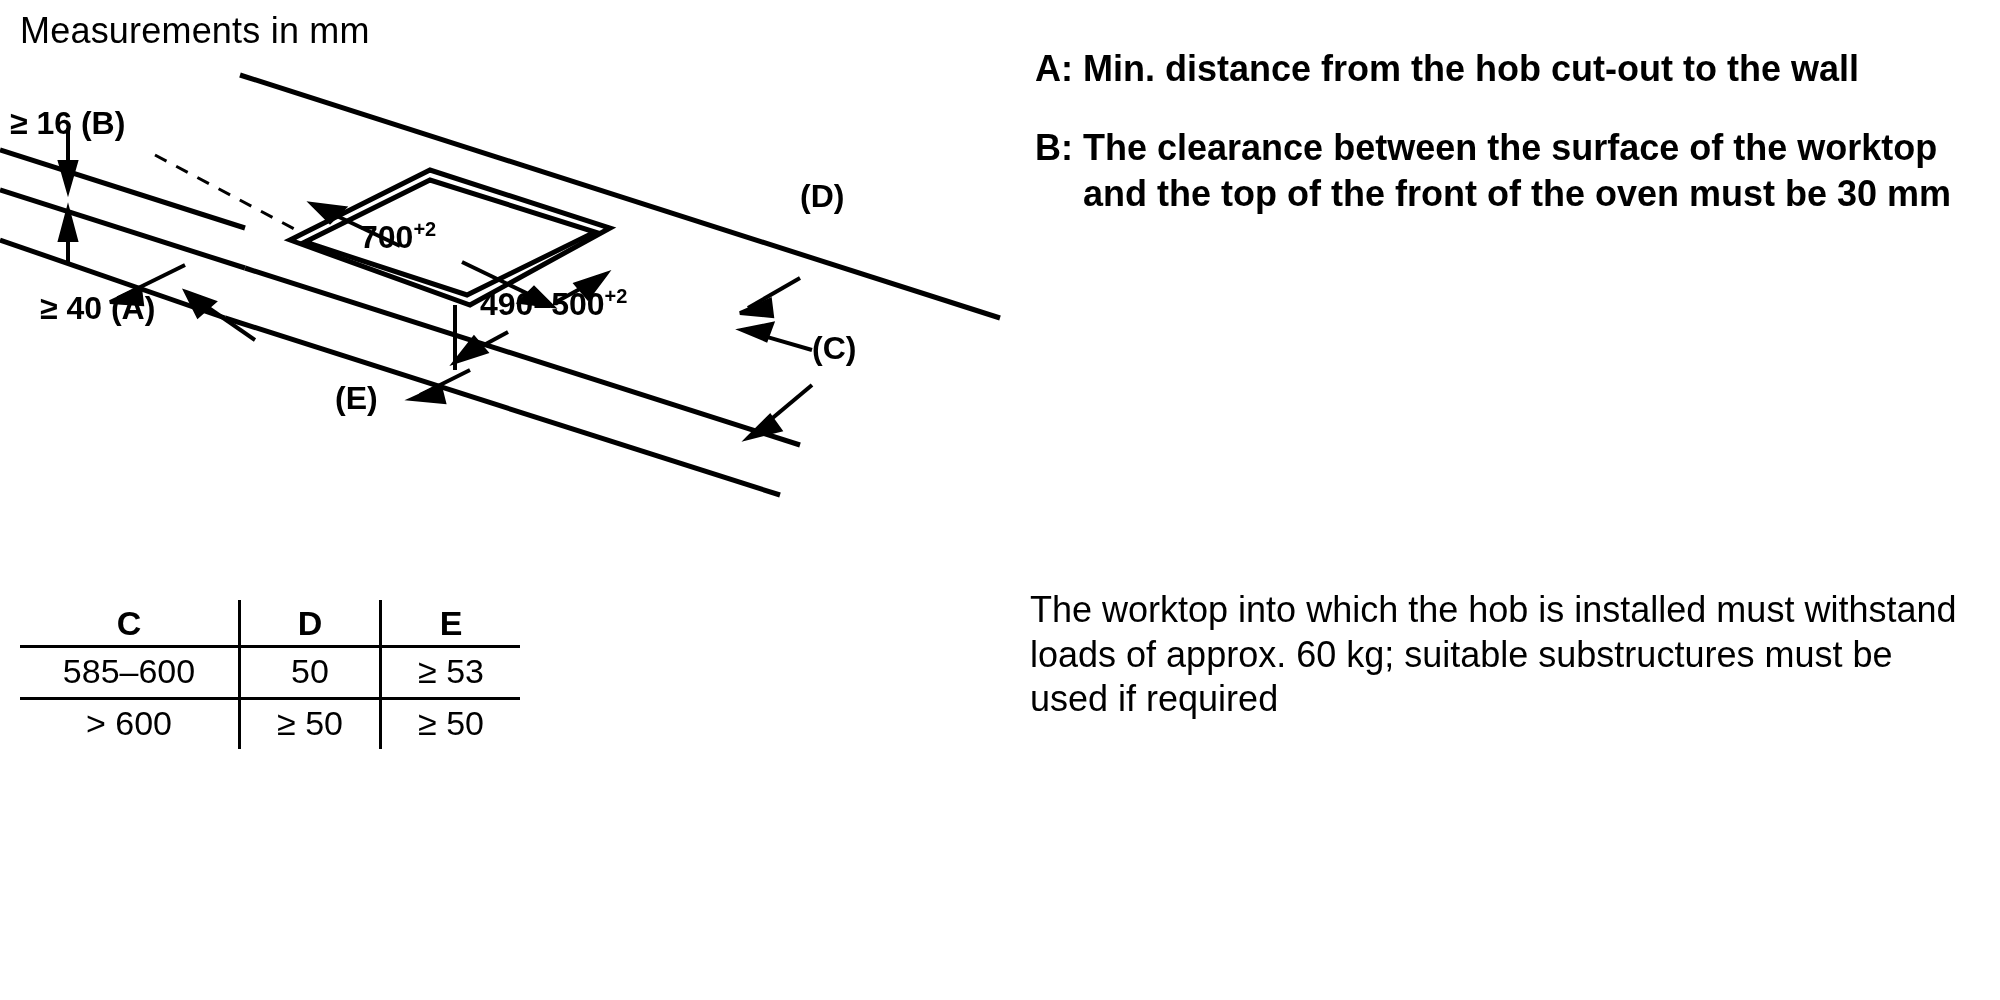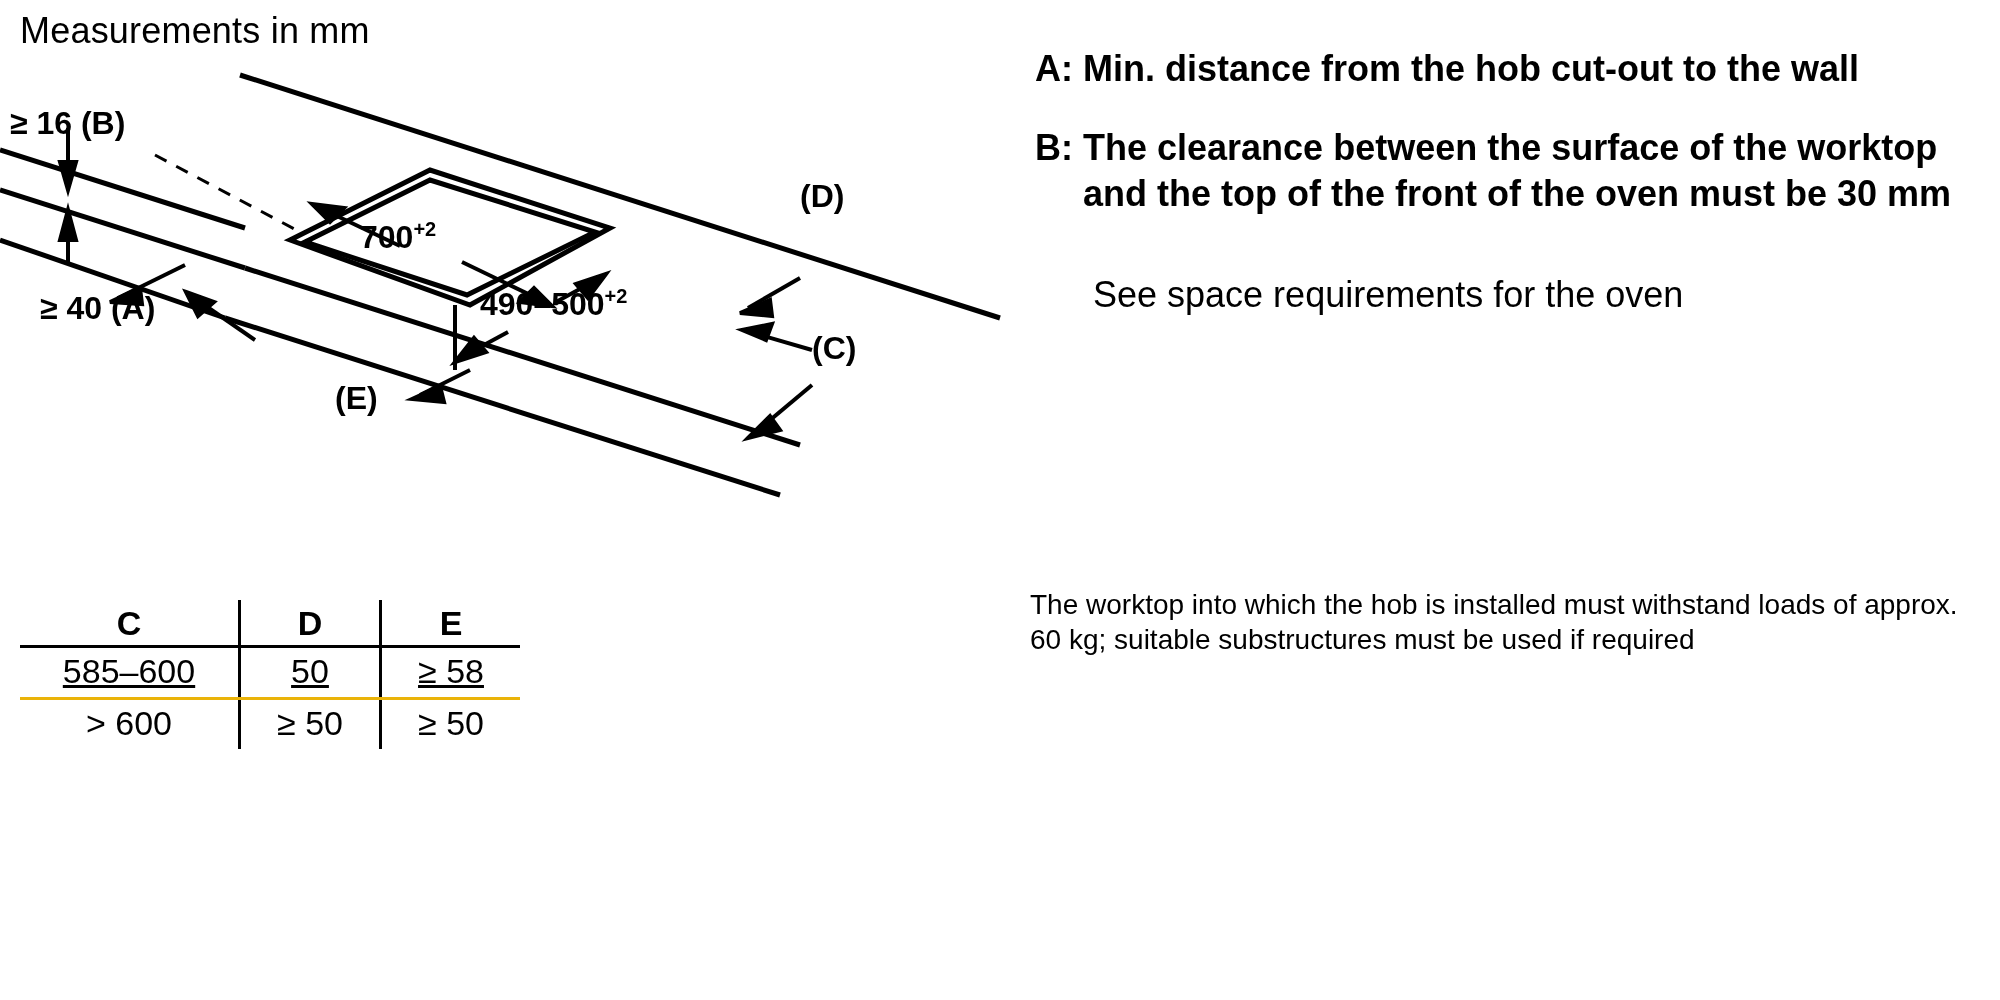--- a/index.html
+++ b/index.html
@@ -71,22 +71,21 @@
     white-space: nowrap;
   }
   table.cde th {
     font-weight: bold;
     padding-bottom: 2px;
   }
   table.cde tr.head th {
     border-bottom: 3px solid #000;
   }
   table.cde tr.row1 td {
-    border-bottom: 3px solid #eab308;
-    text-decoration: underline;
+    border-bottom: 3px solid #000000;
   }
   table.cde td.c1, table.cde th.c1 {
     border-right: 3px solid #000;
     min-width: 190px;
   }
   table.cde td.c2, table.cde th.c2 {
     border-right: 3px solid #000;
     min-width: 110px;
   }
   table.cde td.c3, table.cde th.c3 {
@@ -119,21 +118,21 @@
     font-size: 36px;
     line-height: 1.26;
     margin-left: 58px;
     margin-top: 56px;
   }
   .para {
     position: absolute;
     left: 1030px;
     top: 588px;
     width: 950px;
-    font-size: 28px;
+    font-size: 36px;
     line-height: 1.24;
   }
 </style>
 </head>
 <body>
 
 <div class="page">
 
   <div class="heading">Measurements in mm</div>
 
@@ -219,38 +218,37 @@
     <table class="cde">
       <tbody>
         <tr class="head">
           <th class="c1">C</th>
           <th class="c2">D</th>
           <th class="c3">E</th>
         </tr>
         <tr class="row1">
           <td class="c1">585–600</td>
           <td class="c2">50</td>
-          <td class="c3">≥ 58</td>
+          <td class="c3">≥ 53</td>
         </tr>
         <tr class="row2">
           <td class="c1">&gt; 600</td>
           <td class="c2">≥ 50</td>
           <td class="c3">≥ 50</td>
         </tr>
       </tbody>
     </table>
   </div>
 
   <div class="right">
     <div class="note">
       <span class="key">A:</span>
       <span class="txt">Min. distance from the hob cut-out to the wall</span>
     </div>
     <div class="note">
       <span class="key">B:</span>
       <span class="txt">The clearance between the surface of the worktop and the top of the front of the oven must be 30 mm</span>
     </div>
-    <div class="plain">See space requirements for the oven</div>
   </div>
 
   <div class="para">The worktop into which the hob is installed must withstand loads of approx. 60 kg; suitable substructures must be used if required</div>
 
 </div>
 
 </body></html>

